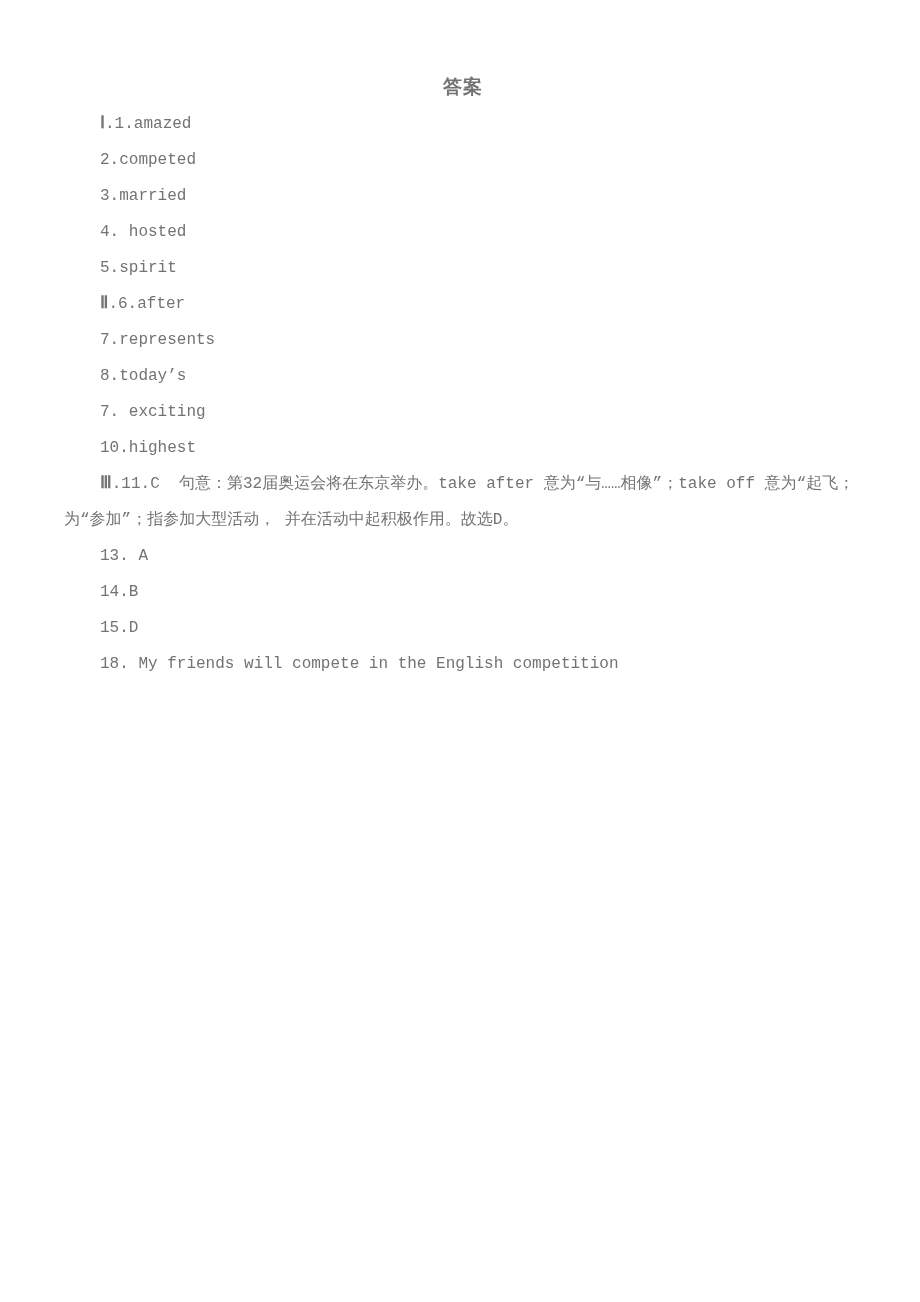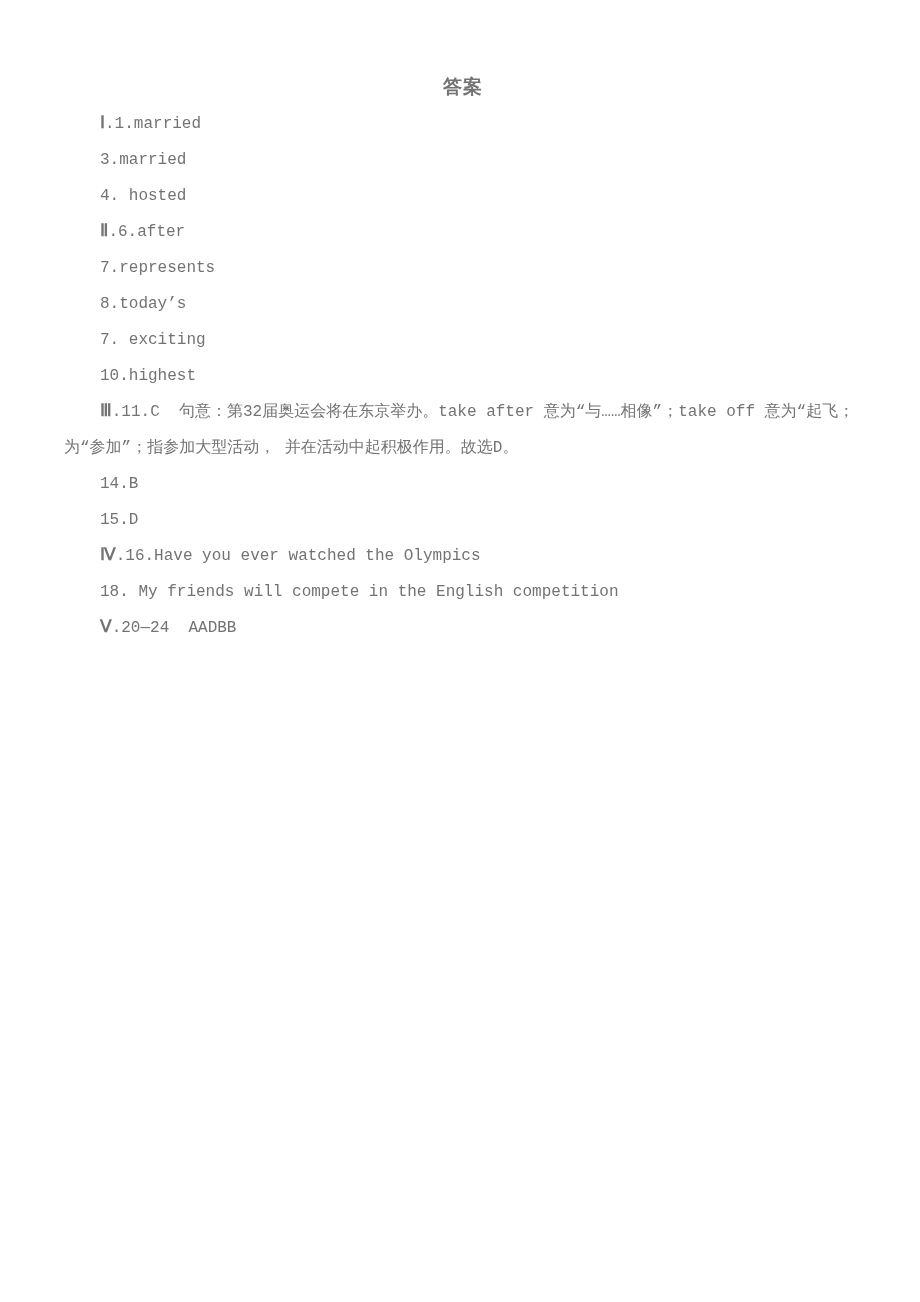--- a/index.html
+++ b/index.html
@@ -43,30 +43,31 @@
     font-size: 17px;
   }
 </style>
 </head>
 <body>
 
 <div class="page">
   <div class="content">
     <div class="doc-title">答案</div>
     <div id="lines">
-        <div class="line indent"><span class="seg bold">Ⅰ</span><span class="seg">.1.married</span></div>
+        <div class="line indent"><span class="seg bold">Ⅰ</span><span class="seg">.1.amazed</span></div>
+        <div class="line indent"><span class="seg">2.competed</span></div>
         <div class="line indent"><span class="seg">3.married</span></div>
         <div class="line indent"><span class="seg">4. hosted</span></div>
+        <div class="line indent"><span class="seg">5.spirit</span></div>
         <div class="line indent"><span class="seg bold">Ⅱ</span><span class="seg">.6.after</span></div>
         <div class="line indent"><span class="seg">7.represents</span></div>
         <div class="line indent"><span class="seg">8.today’s</span></div>
         <div class="line indent"><span class="seg">7. exciting</span></div>
         <div class="line indent"><span class="seg">10.highest</span></div>
         <div class="line indent"><span class="seg bold">Ⅲ</span><span class="seg">.11.C  句意：第32届奥运会将在东京举办。take after 意为“与……相像”；take off 意为“起飞；</span></div>
         <div class="line"><span class="seg">为“参加”；指参加大型活动， 并在活动中起积极作用。故选D。</span></div>
+        <div class="line indent"><span class="seg">13. A</span></div>
         <div class="line indent"><span class="seg">14.B</span></div>
         <div class="line indent"><span class="seg">15.D</span></div>
-        <div class="line indent"><span class="seg bold">Ⅳ</span><span class="seg">.16.Have you ever watched the Olympics</span></div>
         <div class="line indent"><span class="seg">18. My friends will compete in the English competition</span></div>
-        <div class="line indent"><span class="seg bold">Ⅴ</span><span class="seg">.20—24  AADBB</span></div>
       </div>
   </div>
 </div>
 
 </body></html>

